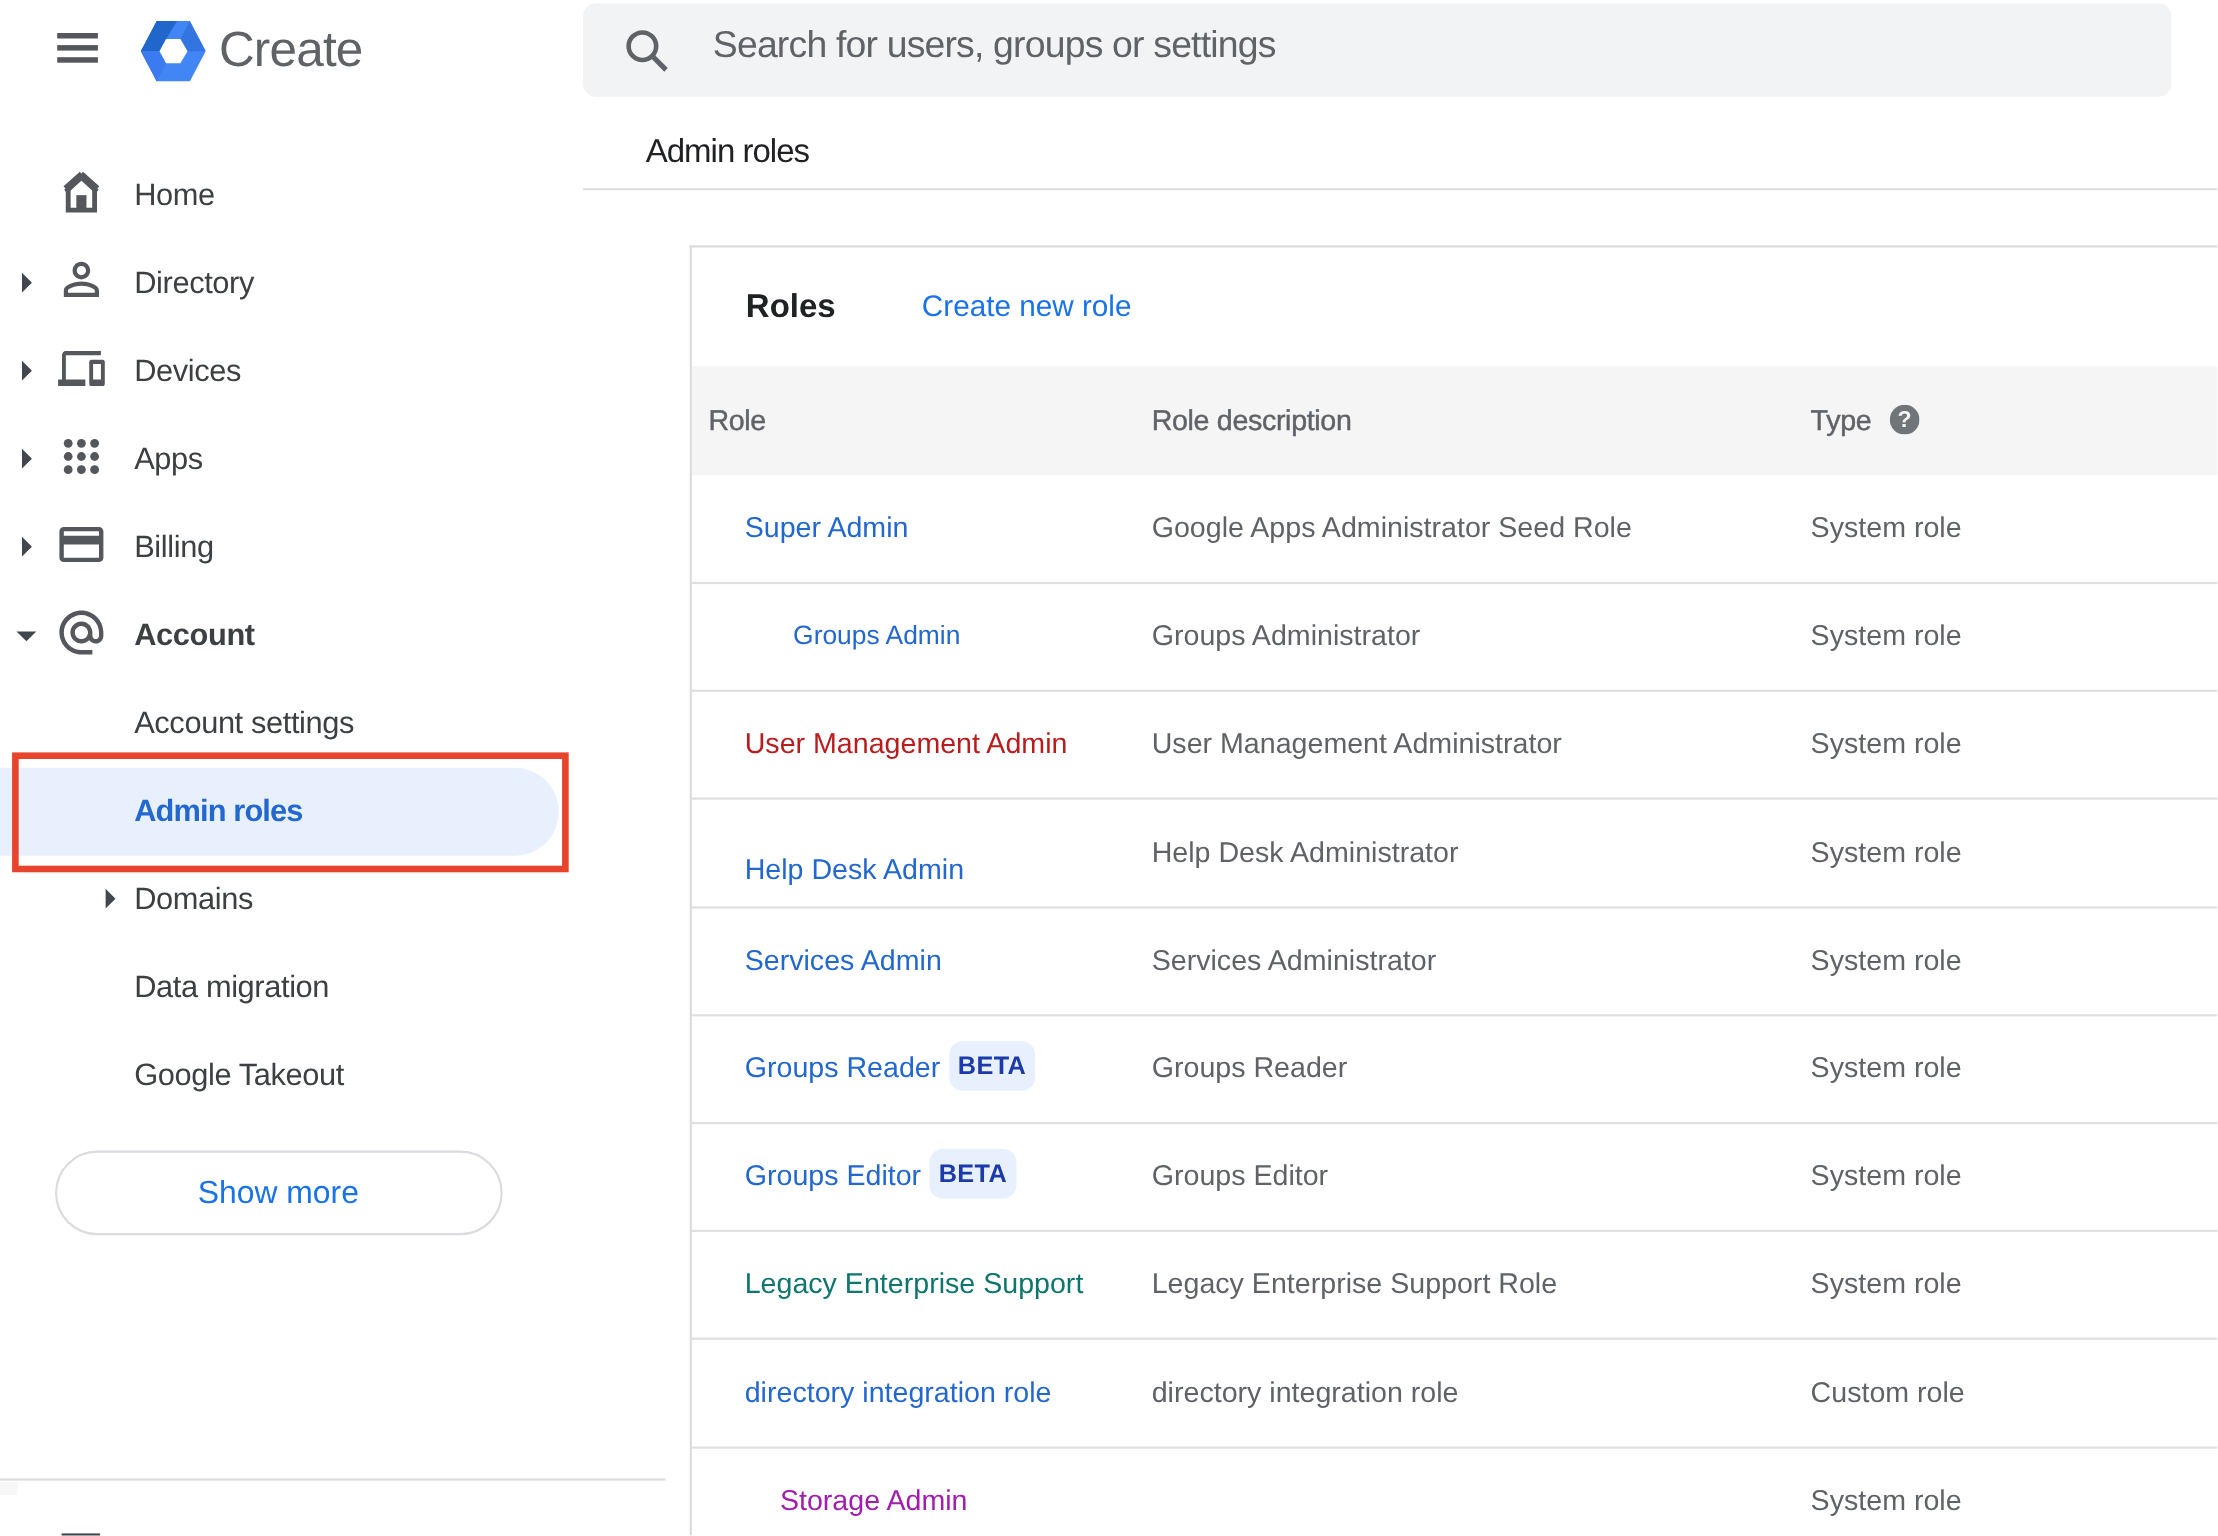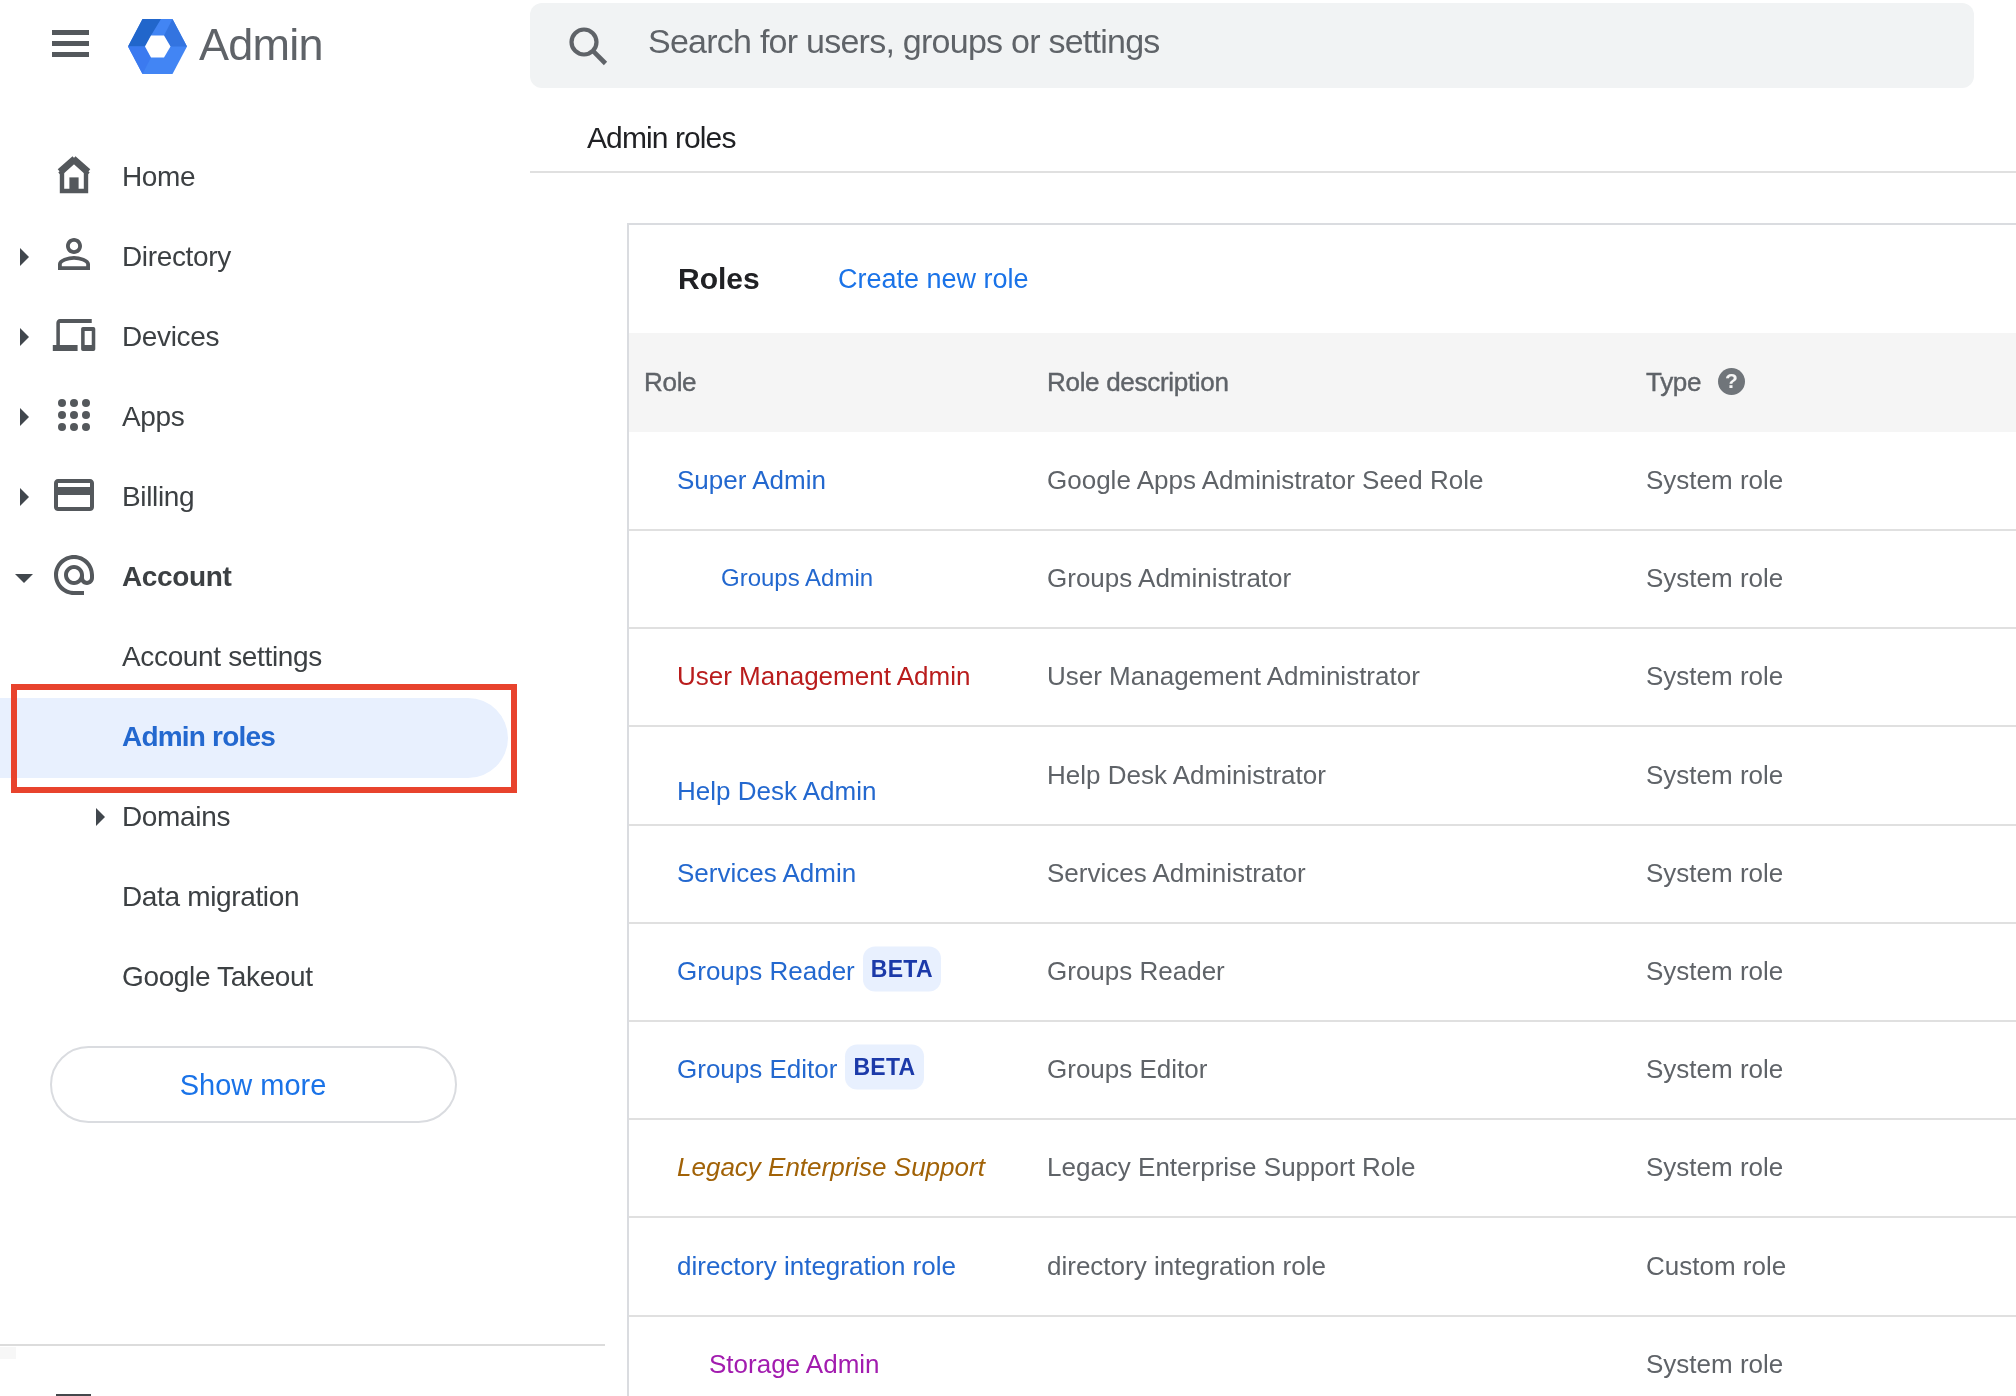--- a/index.html
+++ b/index.html
@@ -7,21 +7,21 @@
 <div style="position:absolute;left:52px;top:30px;width:37px;height:5px;background:#54585c"></div>
 <div style="position:absolute;left:52px;top:41px;width:37px;height:5px;background:#54585c"></div>
 <div style="position:absolute;left:52px;top:52px;width:37px;height:5px;background:#54585c"></div>
 <svg style="position:absolute;left:128px;top:19px" width="59" height="55" viewBox="0 0 59 55">
 <polygon points="0,27.5 14.5,0 44.5,0 59,27.5 44.5,55 14.5,55" fill="#4285f4"></polygon>
 <polygon points="14.5,0 33,0 23,16.5 17,27.5 0,27.5" fill="#2166cb"></polygon>
 <polygon points="44.5,0 59,27.5 42.5,27.5 36,16.5" fill="#3374e0"></polygon>
 <polygon points="0,27.5 17,27.5 23,38.5 14.5,55" fill="#3b7af0"></polygon>
 <polygon points="23,16.5 36,16.5 42.5,27.5 36,38.5 23,38.5 17,27.5" fill="#ffffff"></polygon>
 </svg>
-<div style="position:absolute;left:199px;top:45px;transform:translateY(-50%);font-size:45px;color:#5f6368;font-weight:400;white-space:nowrap;letter-spacing:-0.75px;">Admin</div>
+<div style="position:absolute;left:199px;top:45px;transform:translateY(-50%);font-size:45px;color:#5f6368;font-weight:400;white-space:nowrap;letter-spacing:-0.75px;">Create</div>
 <div style="position:absolute;left:530px;top:3px;width:1444px;height:85px;background:#f1f3f4;border-radius:12px"></div>
 <svg style="position:absolute;left:562px;top:20px" width="48" height="48" viewBox="0 0 48 48">
     <circle cx="22" cy="22" r="12.5" fill="none" stroke="#5f6368" stroke-width="4.2"></circle>
     <line x1="31.2" y1="31.2" x2="43.5" y2="43.5" stroke="#5f6368" stroke-width="4.6"></line>
   </svg>
 <div style="position:absolute;left:648px;top:41px;transform:translateY(-50%);font-size:34px;color:#5f6368;font-weight:400;white-space:nowrap;letter-spacing:-0.75px;">Search for users, groups or settings</div>
 <div style="position:absolute;left:587px;top:138px;transform:translateY(-50%);font-size:30px;color:#202124;font-weight:400;white-space:nowrap;letter-spacing:-0.9px;">Admin roles</div>
 <div style="position:absolute;left:530px;top:171px;width:1486px;height:2px;background:#e0e0e0"></div>
 <svg style="position:absolute;left:50px;top:151px" width="48" height="48" viewBox="0 0 24 24">
     <path d="M6 10.4 V20 H18 V10.4" fill="none" stroke="#54585c" stroke-width="2.2"></path>
@@ -110,21 +110,21 @@
 <div style="position:absolute;left:1646px;top:872.7px;transform:translateY(-50%);font-size:26px;color:#5f6368;font-weight:400;white-space:nowrap;">System role</div>
 <div style="position:absolute;left:629px;top:921.8px;width:1387px;height:2px;background:#e0e0e0"></div>
 <div style="position:absolute;left:677px;top:970.9px;transform:translateY(-50%);font-size:26px;color:#2368cf;font-weight:400;white-space:nowrap;"><span style="vertical-align:middle">Groups Reader</span><span style="display:inline-block;margin-left:8px;background:#e8f0fe;color:#1c3aa9;font-size:23px;font-weight:700;letter-spacing:0.3px;padding:9px 8px;border-radius:12px;vertical-align:middle;transform:translateY(-2px)">BETA</span></div>
 <div style="position:absolute;left:1047px;top:970.9px;transform:translateY(-50%);font-size:26px;color:#5f6368;font-weight:400;white-space:nowrap;">Groups Reader</div>
 <div style="position:absolute;left:1646px;top:970.9px;transform:translateY(-50%);font-size:26px;color:#5f6368;font-weight:400;white-space:nowrap;">System role</div>
 <div style="position:absolute;left:629px;top:1020.0px;width:1387px;height:2px;background:#e0e0e0"></div>
 <div style="position:absolute;left:677px;top:1069.1px;transform:translateY(-50%);font-size:26px;color:#2368cf;font-weight:400;white-space:nowrap;"><span style="vertical-align:middle">Groups Editor</span><span style="display:inline-block;margin-left:8px;background:#e8f0fe;color:#1c3aa9;font-size:23px;font-weight:700;letter-spacing:0.3px;padding:9px 8px;border-radius:12px;vertical-align:middle;transform:translateY(-2px)">BETA</span></div>
 <div style="position:absolute;left:1047px;top:1069.1px;transform:translateY(-50%);font-size:26px;color:#5f6368;font-weight:400;white-space:nowrap;">Groups Editor</div>
 <div style="position:absolute;left:1646px;top:1069.1px;transform:translateY(-50%);font-size:26px;color:#5f6368;font-weight:400;white-space:nowrap;">System role</div>
 <div style="position:absolute;left:629px;top:1118.2px;width:1387px;height:2px;background:#e0e0e0"></div>
-<div style="position:absolute;left:677px;top:1167.3px;transform:translateY(-50%);font-size:26px;color:#a16207;font-weight:400;white-space:nowrap;font-style:italic;">Legacy Enterprise Support</div>
+<div style="position:absolute;left:677px;top:1167.3px;transform:translateY(-50%);font-size:26px;color:#0f766e;font-weight:400;white-space:nowrap;">Legacy Enterprise Support</div>
 <div style="position:absolute;left:1047px;top:1167.3px;transform:translateY(-50%);font-size:26px;color:#5f6368;font-weight:400;white-space:nowrap;">Legacy Enterprise Support Role</div>
 <div style="position:absolute;left:1646px;top:1167.3px;transform:translateY(-50%);font-size:26px;color:#5f6368;font-weight:400;white-space:nowrap;">System role</div>
 <div style="position:absolute;left:629px;top:1216.4px;width:1387px;height:2px;background:#e0e0e0"></div>
 <div style="position:absolute;left:677px;top:1265.5px;transform:translateY(-50%);font-size:26px;color:#2368cf;font-weight:400;white-space:nowrap;">directory integration role</div>
 <div style="position:absolute;left:1047px;top:1265.5px;transform:translateY(-50%);font-size:26px;color:#5f6368;font-weight:400;white-space:nowrap;">directory integration role</div>
 <div style="position:absolute;left:1646px;top:1265.5px;transform:translateY(-50%);font-size:26px;color:#5f6368;font-weight:400;white-space:nowrap;">Custom role</div>
 <div style="position:absolute;left:629px;top:1314.6px;width:1387px;height:2px;background:#e0e0e0"></div>
 <div style="position:absolute;left:709px;top:1363.7px;transform:translateY(-50%);font-size:26px;color:#a21caf;font-weight:400;white-space:nowrap;">Storage Admin</div>
 <div style="position:absolute;left:1047px;top:1413px;transform:translateY(-50%);font-size:18px;color:#5f6368;font-weight:400;white-space:nowrap;">Storage Admin Role</div>
 <div style="position:absolute;left:1646px;top:1363.7px;transform:translateY(-50%);font-size:26px;color:#5f6368;font-weight:400;white-space:nowrap;">System role</div>

